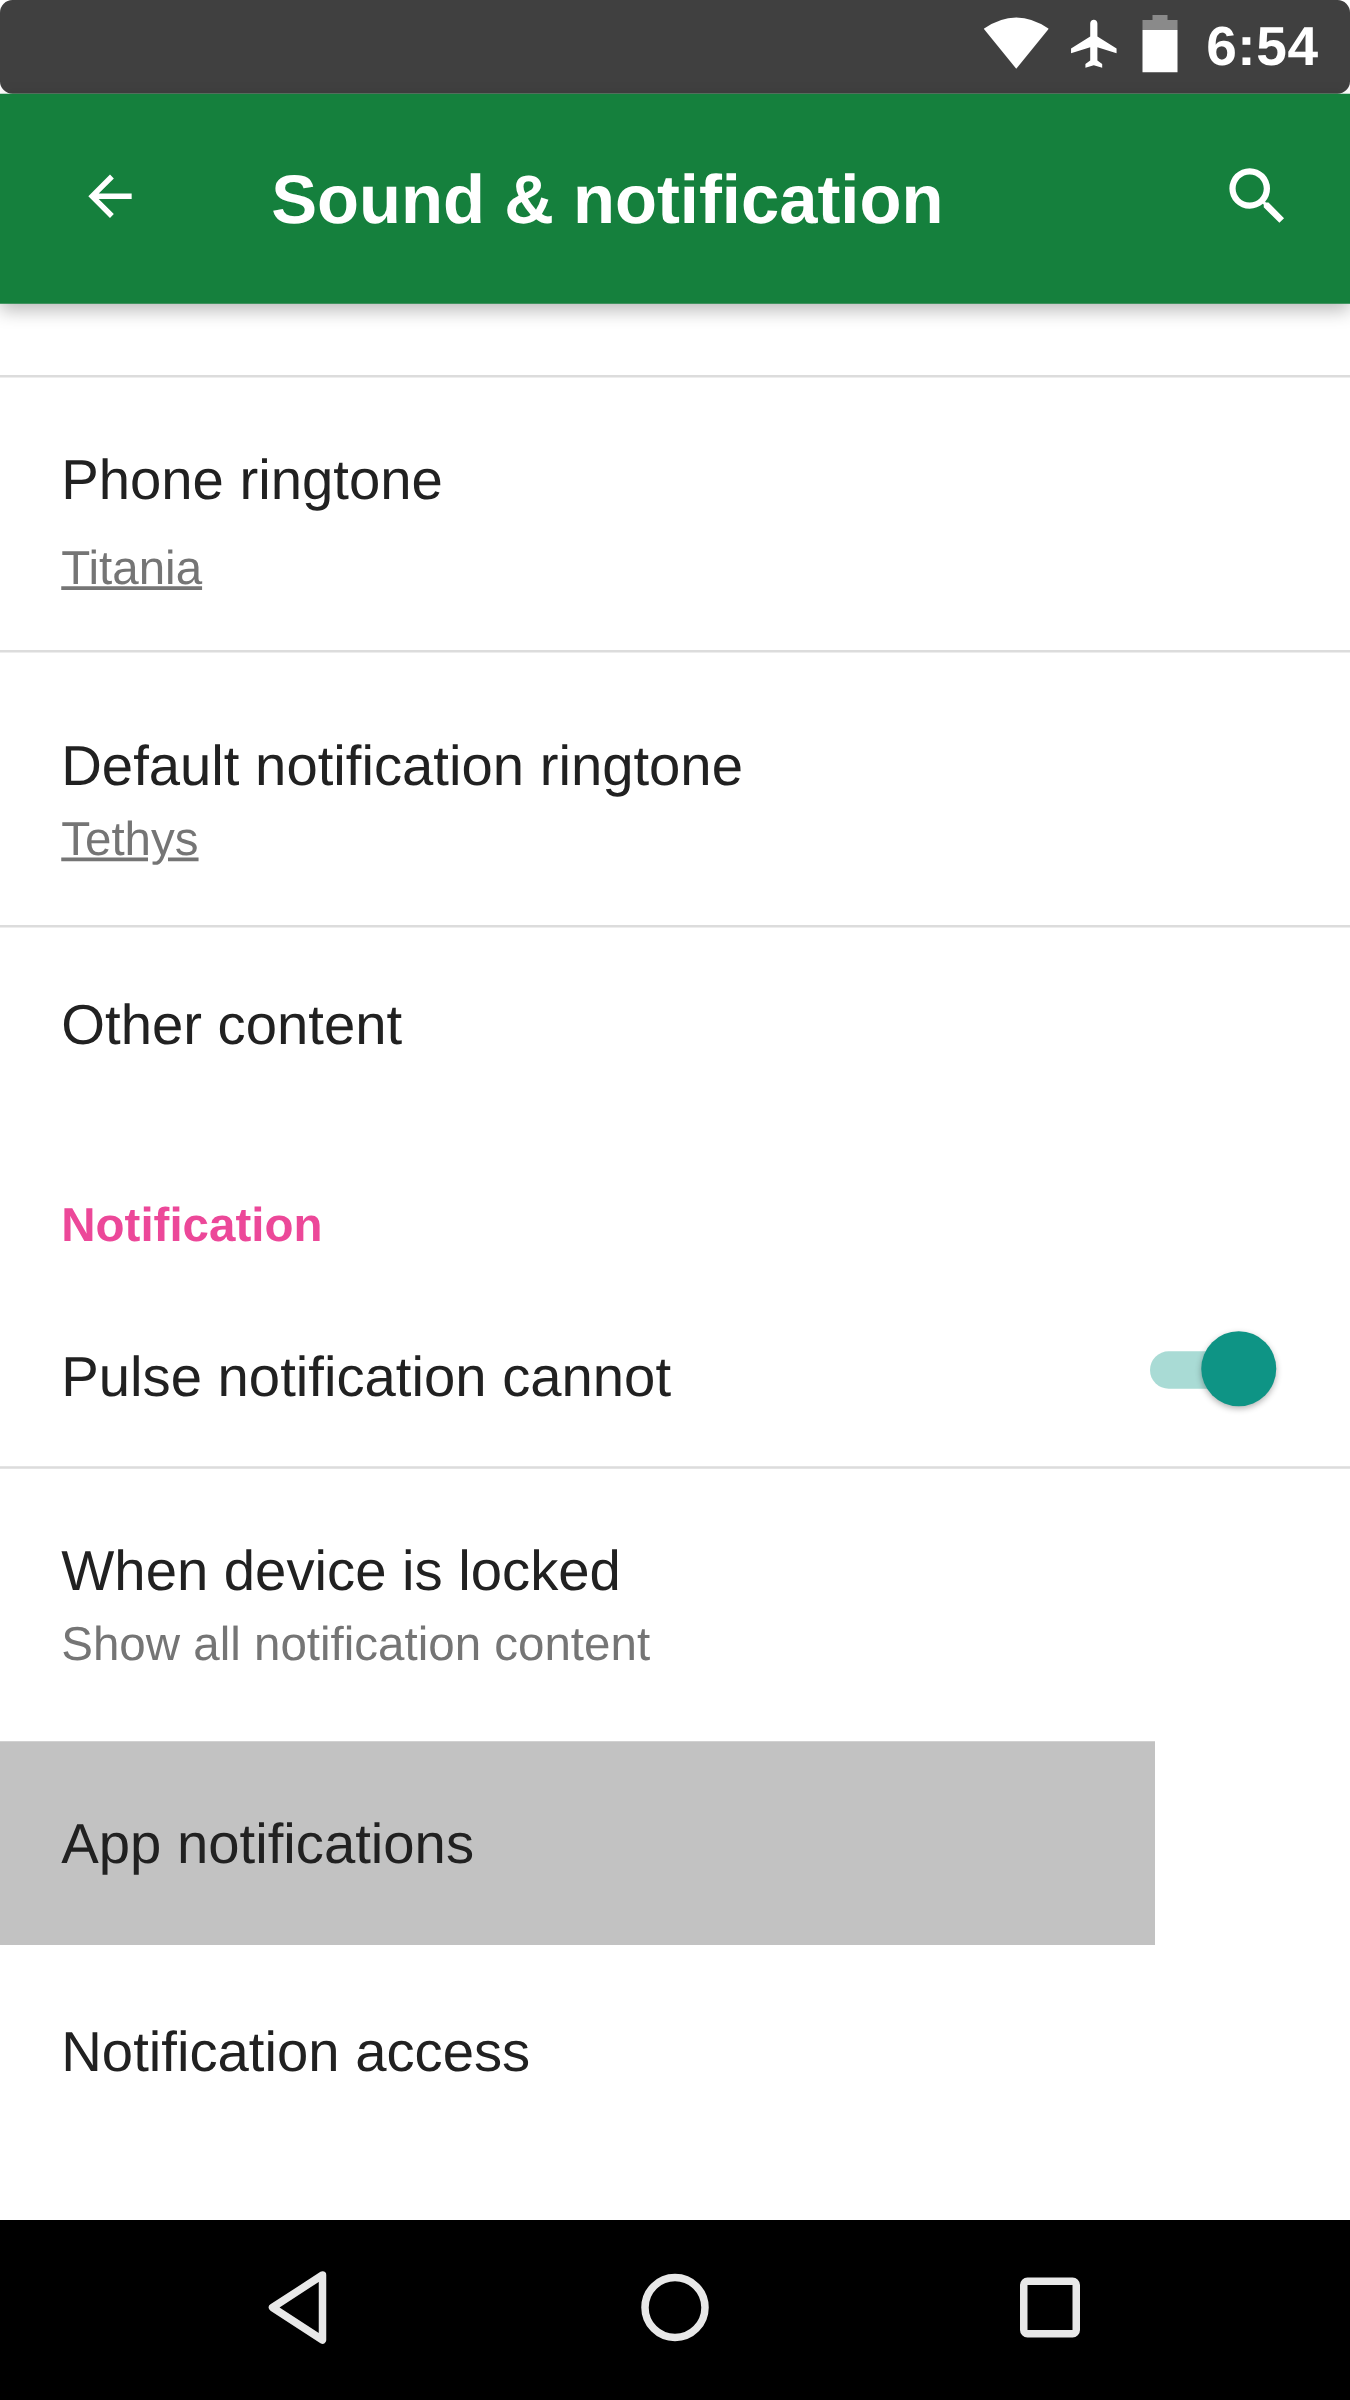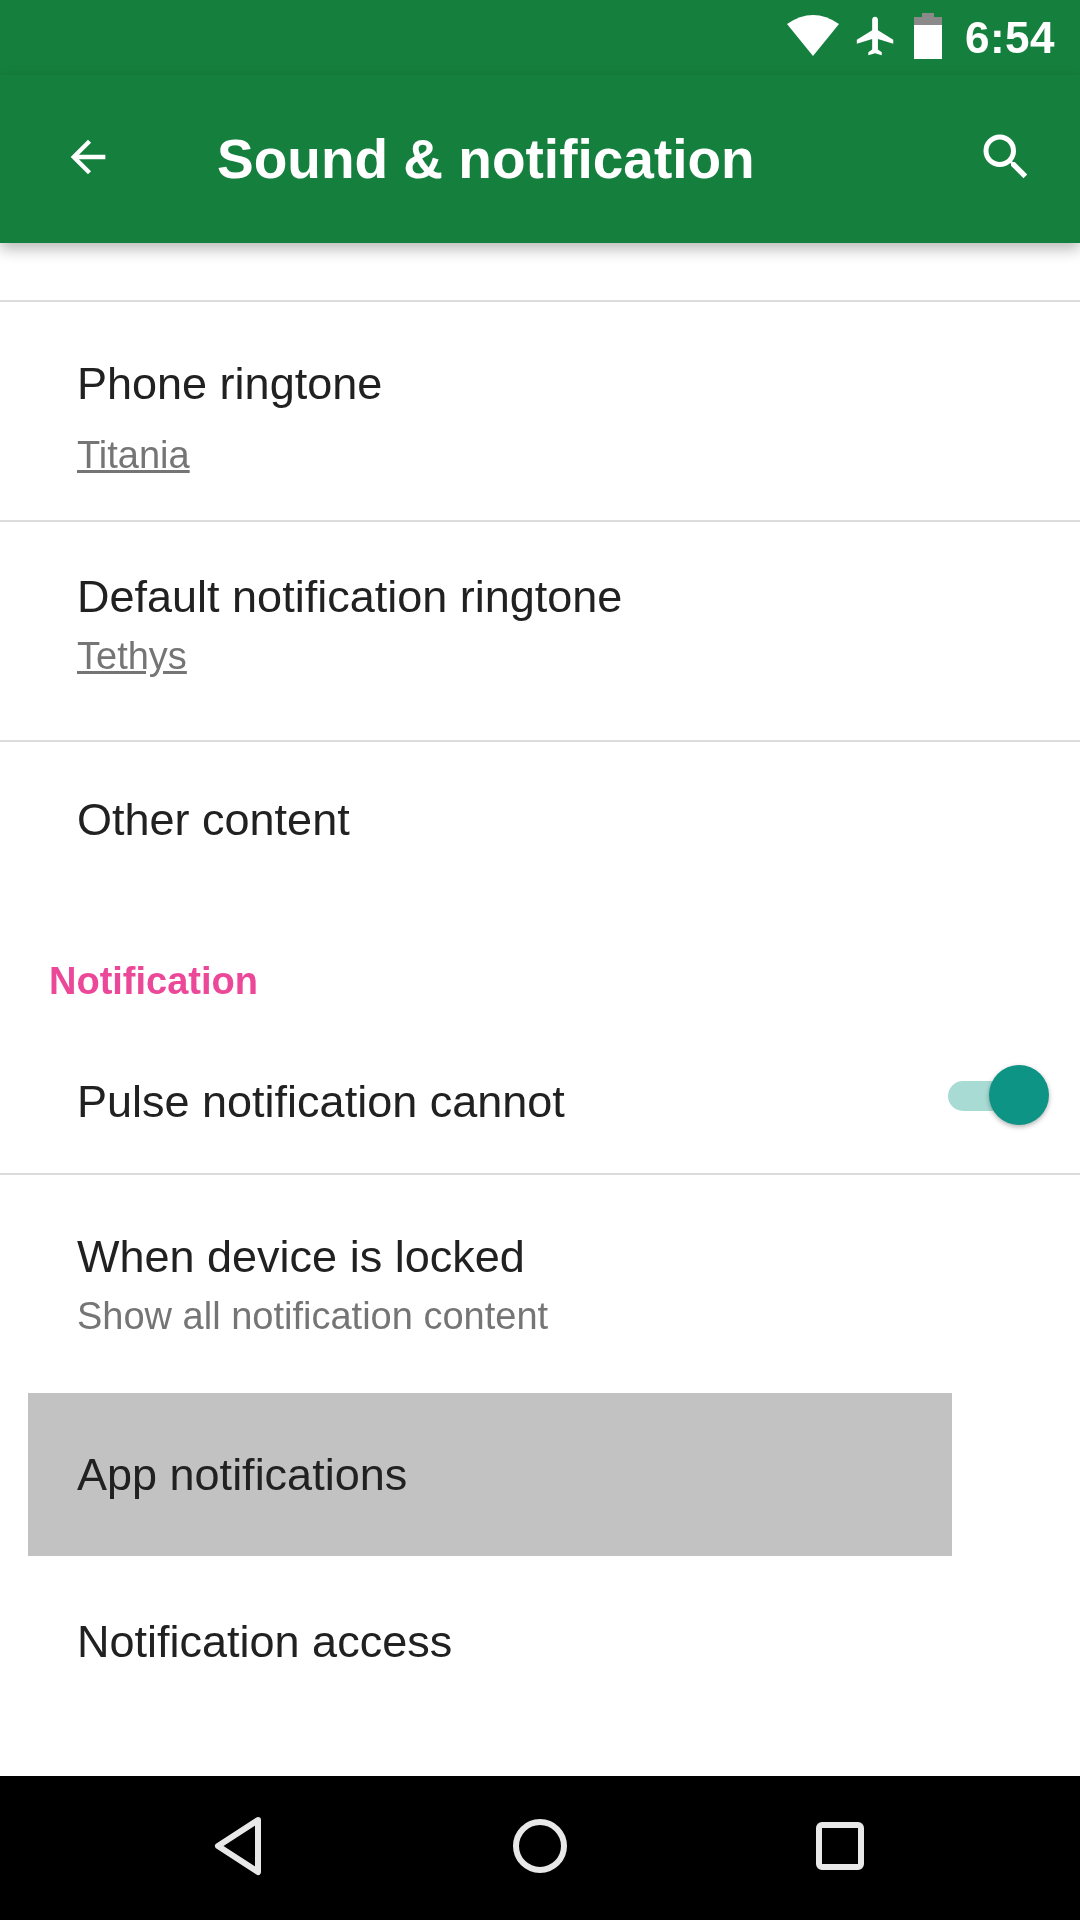--- a/index.html
+++ b/index.html
@@ -1,27 +1,27 @@
 <!DOCTYPE html>
 <html><head>
 <meta charset="utf-8">
 <style>
   html, body { margin:0; padding:0; }
   body { width:1080px; height:1920px; position:relative; overflow:hidden; background:#ffffff;
          font-family:"Liberation Sans", "DejaVu Sans", sans-serif; }
-  .status-bar { position:absolute; left:0; top:0; width:1080px; height:75px; background:#15803d; }
+  .status-bar { position:absolute; left:0; top:0; width:1080px; height:75px; background:#404040;border-radius:10px; }
   .status-icons { position:absolute; right:25px; top:0; height:75px; display:flex; align-items:center; gap:14px; }
   .status-time { color:#fff; font-size:44px; font-weight:bold; margin-left:8px; letter-spacing:0.5px; }
   .app-bar { position:absolute; left:0; top:75px; width:1080px; height:168px; background:#15803d;
              box-shadow:0 6px 14px rgba(0,0,0,0.28); z-index:5; }
   .back-btn { position:absolute; left:44px; top:40px; width:88px; height:88px; display:flex; align-items:center; justify-content:center; }
   .app-title { position:absolute; left:217px; top:0; height:168px; line-height:168px; color:#fff; font-size:55px; font-weight:bold; }
   .search-btn { position:absolute; right:30px; top:40px; width:88px; height:88px; display:flex; align-items:center; justify-content:center; }
   .list { position:absolute; left:0; top:243px; width:1080px; height:1533px; overflow:hidden; }
-  .row { position:absolute; left:0; width:924px; box-sizing:border-box;margin-left:28px; }
+  .row { position:absolute; left:0; width:924px; box-sizing:border-box; }
   .divider { position:absolute; left:0; width:1080px; height:2px; background:#dcdcdc; }
   .title { position:absolute; left:49px; color:#212121; font-size:45px; white-space:nowrap; }
   .summary { position:absolute; left:49px; color:#757575; font-size:38px; white-space:nowrap; }
   .section-header { position:absolute; left:49px; color:#ec4899; font-size:38px; font-weight:bold; }
   .highlight { background:#c2c2c2; }
   .toggle { position:absolute; left:920px; width:100px; height:64px; }
   .toggle-track { position:absolute; left:0; top:18px; width:72px; height:30px; border-radius:15px; background:#a9dbd5; }
   .toggle-thumb { position:absolute; left:41px; top:2px; width:60px; height:60px; border-radius:50%; background:#0e9485;
                   box-shadow:0 2px 5px rgba(0,0,0,0.3); }
   .nav-bar { position:absolute; left:0; top:1776px; width:1080px; height:144px; background:#000; }
@@ -74,21 +74,21 @@
 <div class="list">
 
   <div class="divider" style="top:57px;"></div>
 
   <div class="row" style="top:59px;height:218px;">
     <div class="title" style="top:56px;">Phone ringtone</div>
     <div class="summary" style="top:132px;text-decoration:underline;">Titania</div>
   </div>
   <div class="divider" style="top:277px;"></div>
 
-  <div class="row" style="top:272px;height:218px;">
+  <div class="row" style="top:288px;height:218px;">
     <div class="title" style="top:56px;">Default notification ringtone</div>
     <div class="summary" style="top:120px;text-decoration:underline;">Tethys</div>
   </div>
   <div class="divider" style="top:497px;"></div>
 
   <div class="row" style="top:499px;height:168px;">
     <div class="title" style="top:52px;">Other content</div>
   </div>
 
   <div class="section-header" style="top:717px;">Notification</div>

